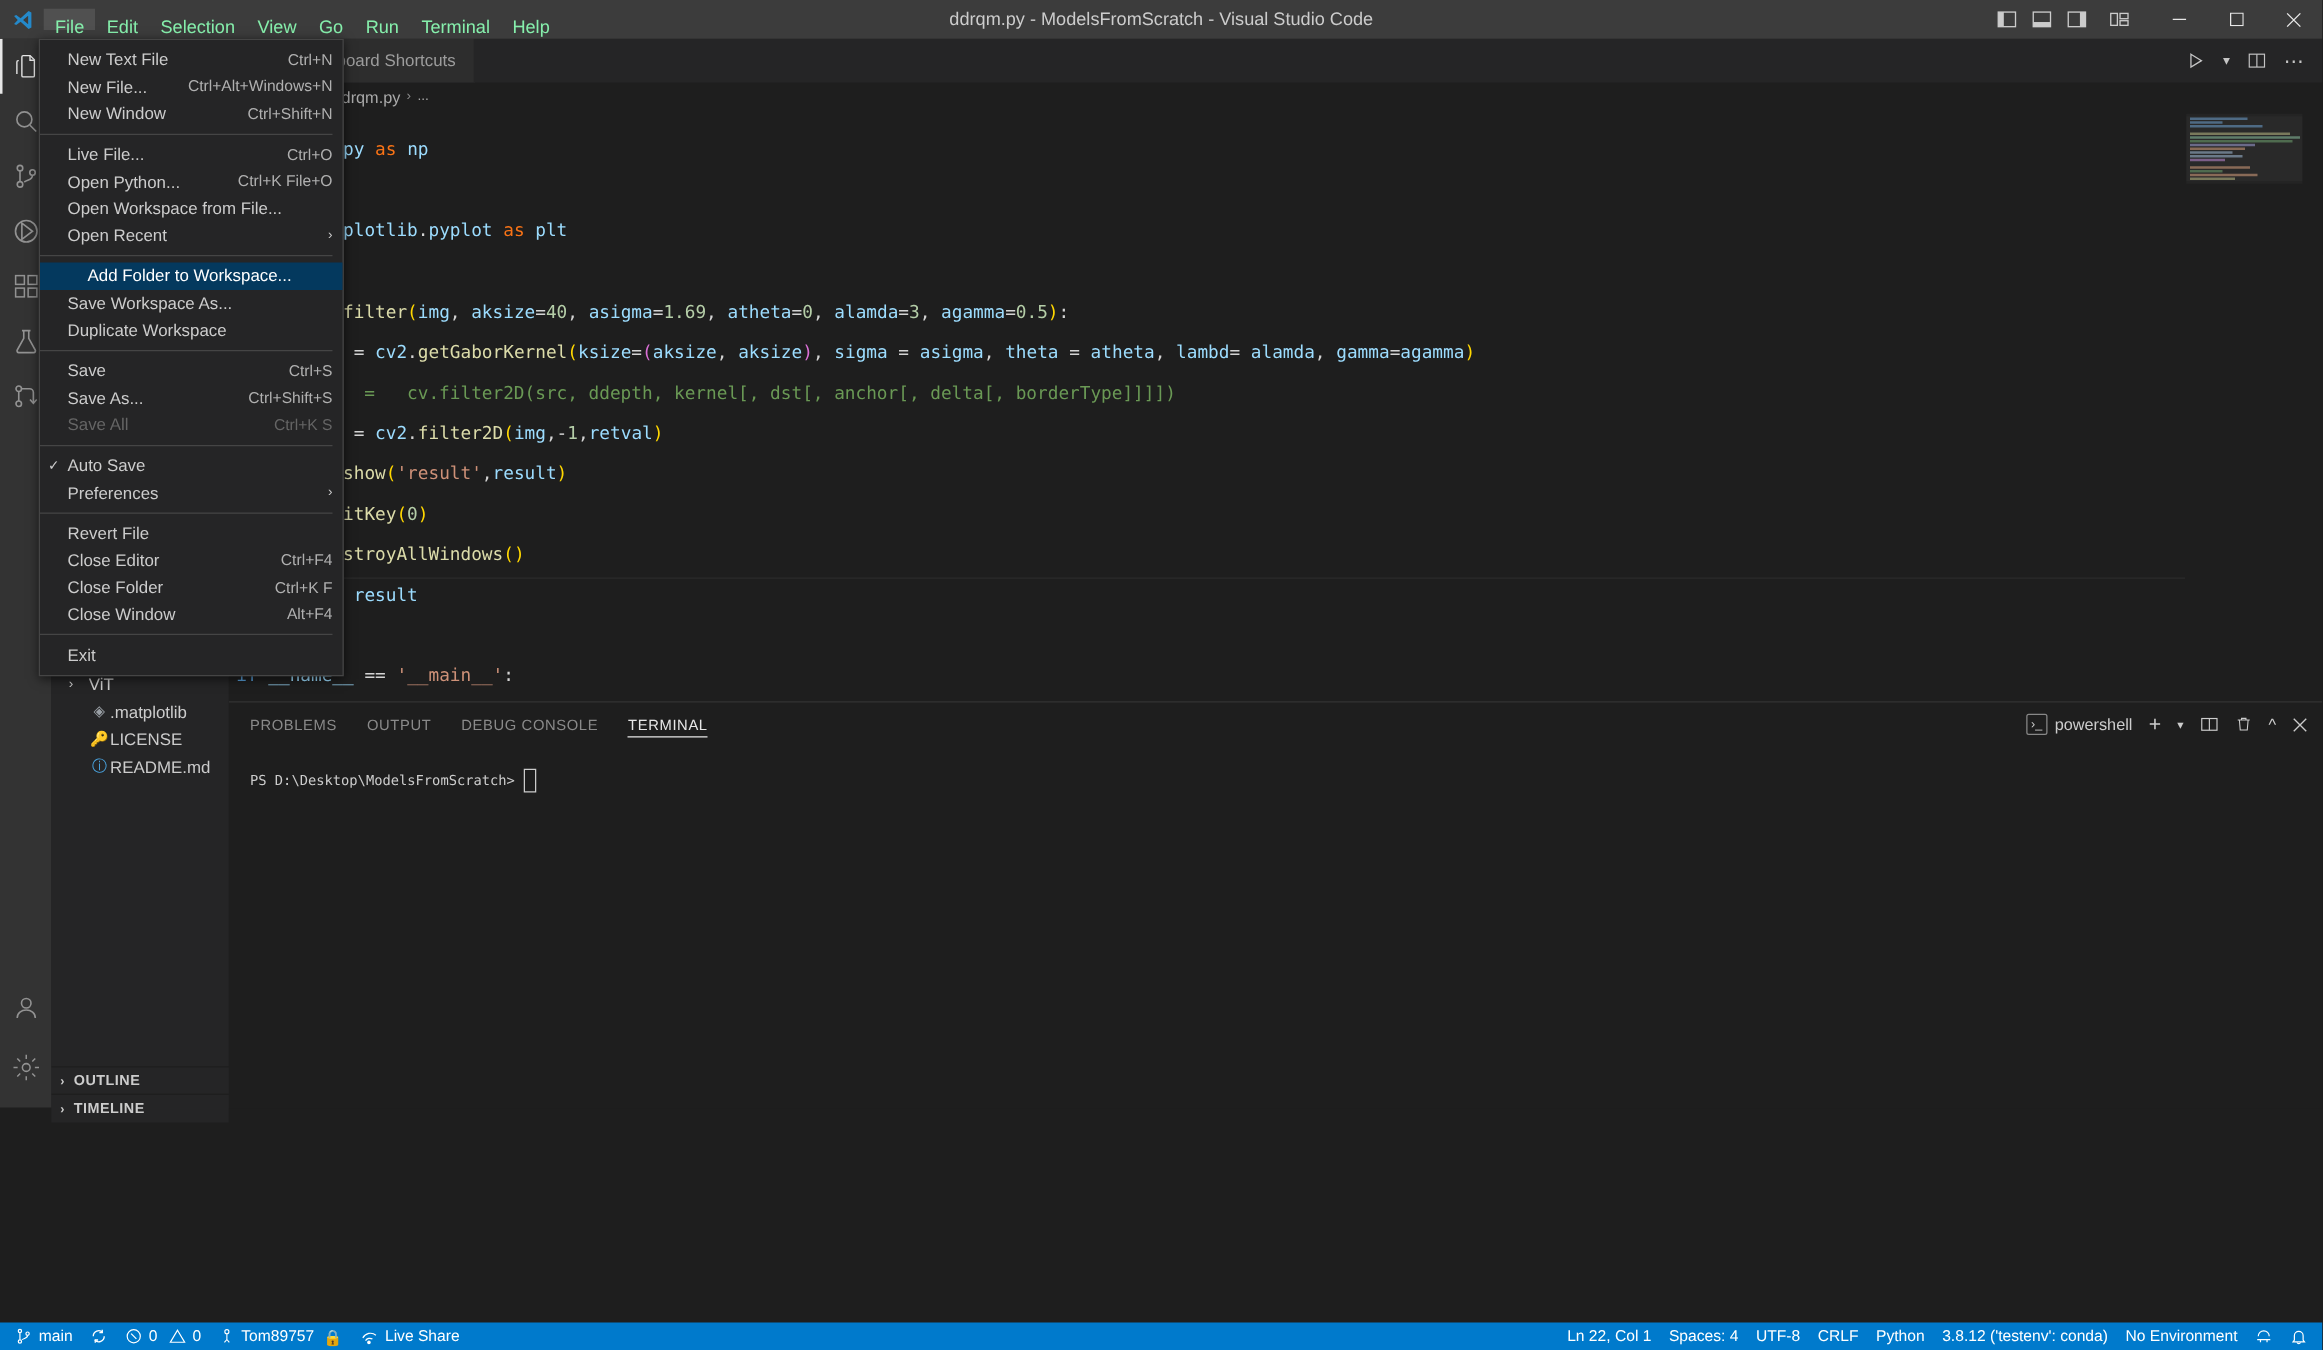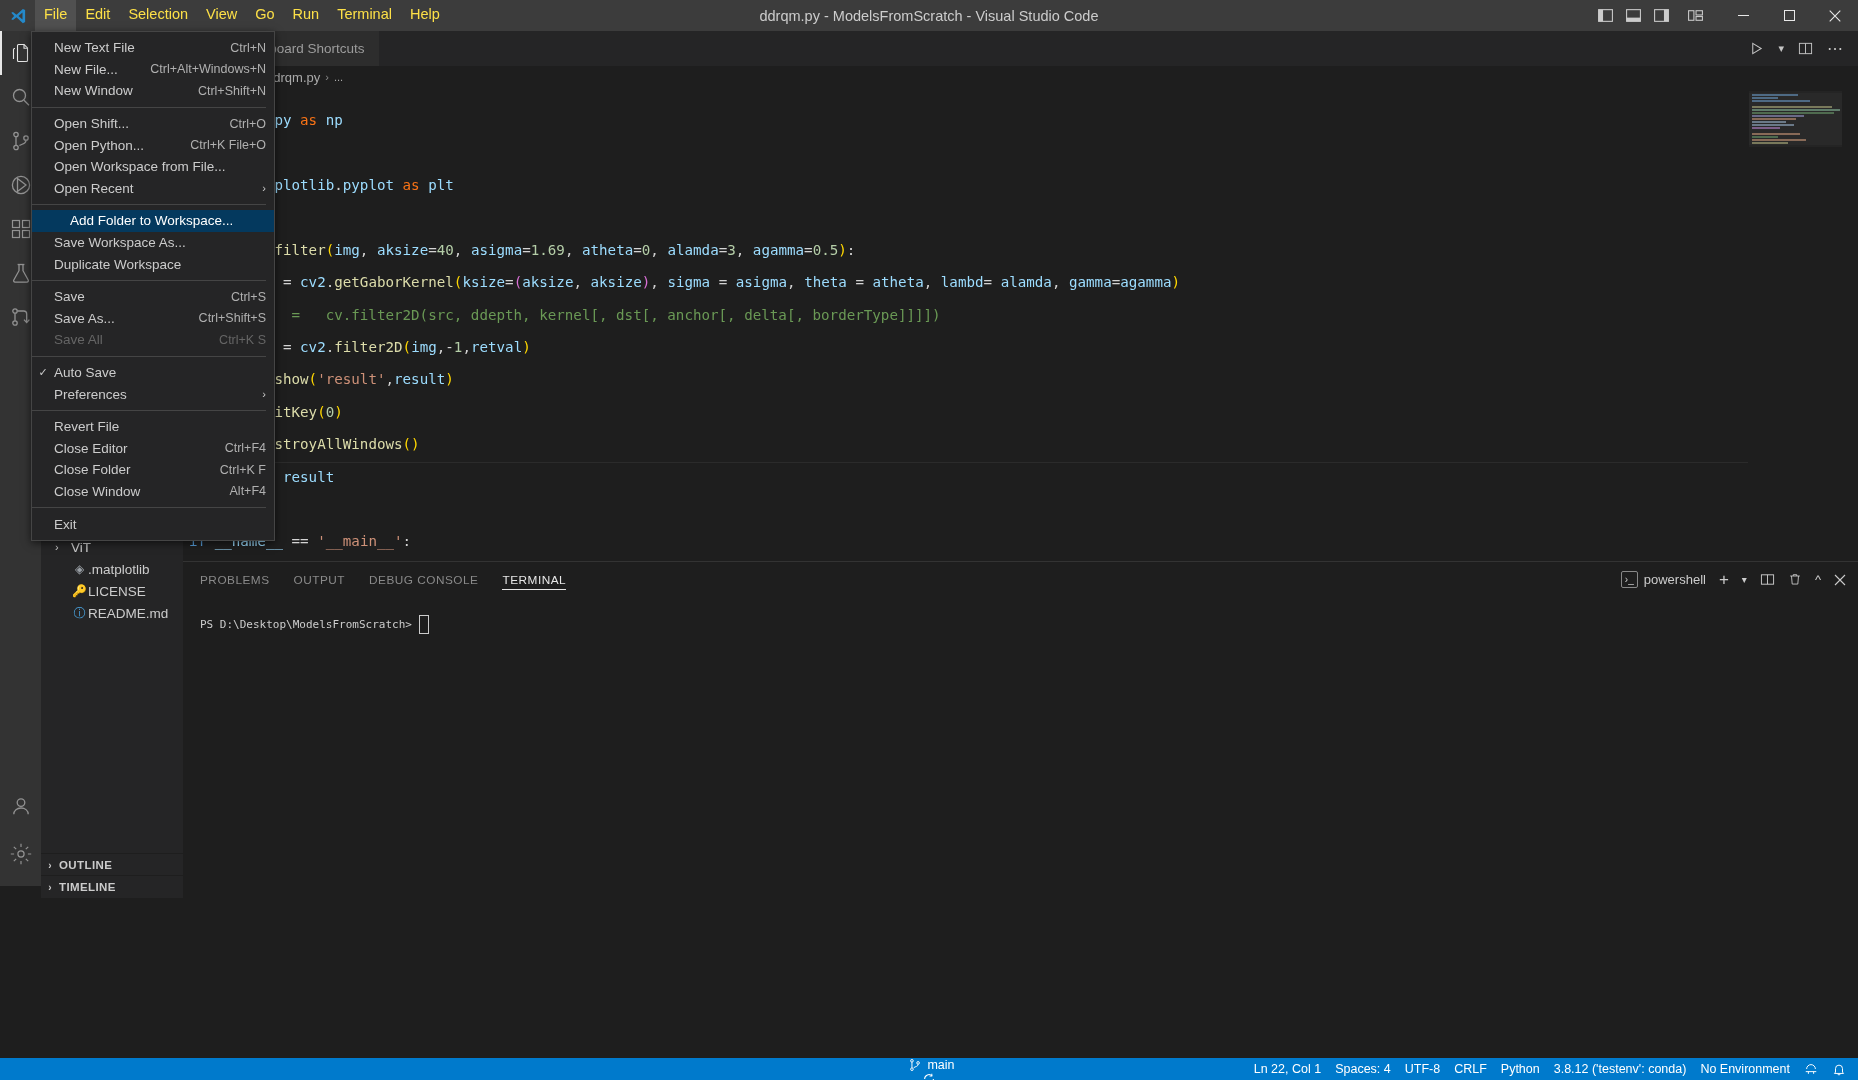--- a/index.html
+++ b/index.html
@@ -25,22 +25,22 @@
     font-size: 14.5px;
     color: #cccccc;
     z-index: 40;
   }
   .vscode-logo {
     width: 35px; height: 31px;
     display: flex; align-items: center; justify-content: center;
   }
   .menubar { display: flex; align-items: center; height: 31px; }
   .menubar-item {
-    padding: 0 9px; height: 33px; line-height: 31px;
-    font-size: 14.5px; color: #fde047; cursor: default; white-space: nowrap;
+    padding: 0 9px; height: 17px; line-height: 31px;
+    font-size: 14.5px; color: #86efac; cursor: default; white-space: nowrap;
   }
   .menubar-item.active { background: #505050; }
   .title-center {
     position: absolute; left: 0; right: 0; text-align: center;
     font-size: 14.5px; color: #cccccc; pointer-events: none;
   }
   .title-right {
     position: absolute; right: 0; top: 0; height: 31px;
     display: flex; align-items: center;
   }
@@ -199,24 +199,23 @@
   }
   .term-cursor {
     display: inline-block; width: 8px; height: 17px;
     border: 1px solid #cccccc; margin-left: 7px; vertical-align: middle;
   }
 
   
   .statusbar {
     position: absolute; left: 0; bottom: 0; width: 1858px; height: 22px;
     background: #007acc; color: #ffffff;
-    display: flex; align-items: center;
+    display: flex; 
     font-size: 12.5px;
     z-index: 30;
-    flex-direction: column;
   }
   .sb-item {
     height: 22px; display: flex; align-items: center; gap: 5px;
     padding: 0 7px; white-space: nowrap;
   }
   .sb-right { position: absolute; right: 0; display: flex; align-items: center; height: 22px; }
 
   
   .menu-dropdown {
     position: absolute; left: 31px; top: 31px;
@@ -635,21 +634,21 @@
     <div class="menu-row">
       <span class="menu-check"></span>
       <span class="menu-label">New Window</span>
       <span class="menu-key">Ctrl+Shift+N</span>
     </div>
 
     <div class="menu-sep"></div>
 
     <div class="menu-row">
       <span class="menu-check"></span>
-      <span class="menu-label">Open Shift...</span>
+      <span class="menu-label">Live File...</span>
       <span class="menu-key">Ctrl+O</span>
     </div>
     <div class="menu-row">
       <span class="menu-check"></span>
       <span class="menu-label">Open Python...</span>
       <span class="menu-key">Ctrl+K File+O</span>
     </div>
     <div class="menu-row">
       <span class="menu-check"></span>
       <span class="menu-label">Open Workspace from File...</span>

